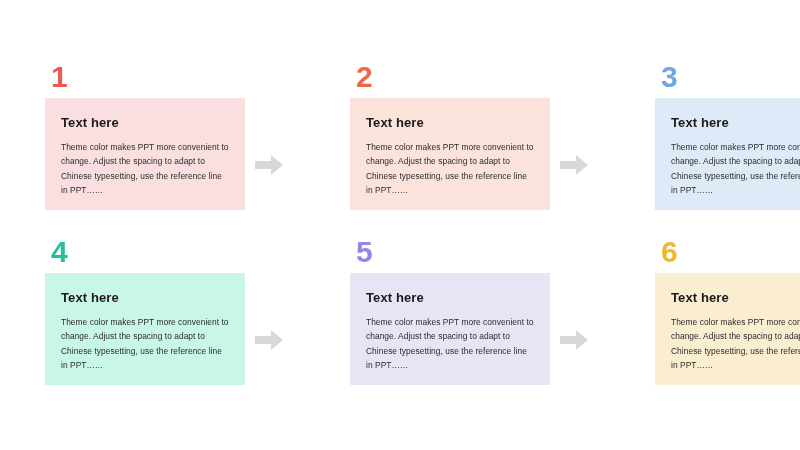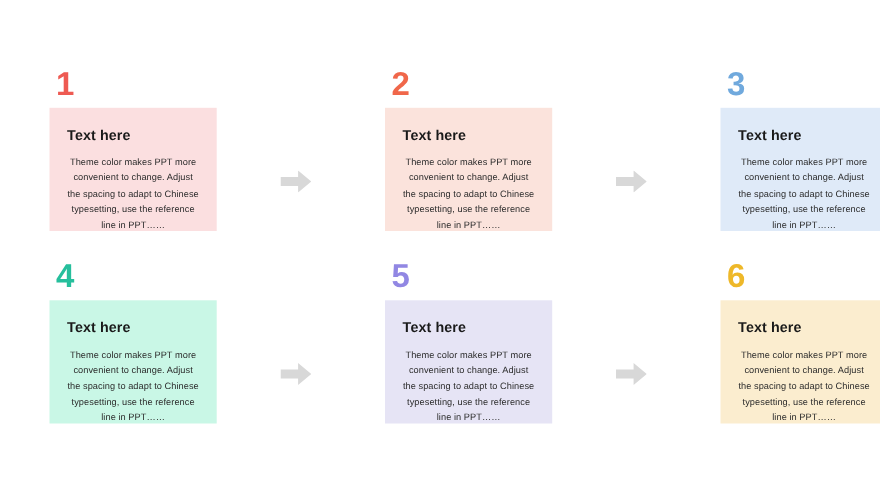--- a/index.html
+++ b/index.html
@@ -40,40 +40,39 @@
   .step-number {
     font-size: 30px;
     font-weight: bold;
     line-height: 1;
     height: 36px;
     padding-left: 6px;
     letter-spacing: 0px;
     font-family: "Liberation Sans", sans-serif;
   }
   .step-card {
-    width: 152px;
+    width: 200px;
     height: 112px;
     box-sizing: border-box;
     padding: 17px 16px 0 16px;
   }
   .card-title {
     font-size: 13px;
     font-weight: bold;
     color: #1a1a1a;
     line-height: 1.2;
     margin: 0 0 9px 0;
     letter-spacing: 0.1px;
   }
   .card-body {
     font-size: 8.4px;
     color: #2b2b2b;
     line-height: 1.72;
     margin: 0;
     letter-spacing: 0.05px;
-    text-align: center;
   }
 
   .arrow-cell {
     flex: 0 0 auto;
     width: 72px;
     height: 170px;
     display: flex;
     align-items: center;
     justify-content: center;
     padding-top: 36px;

